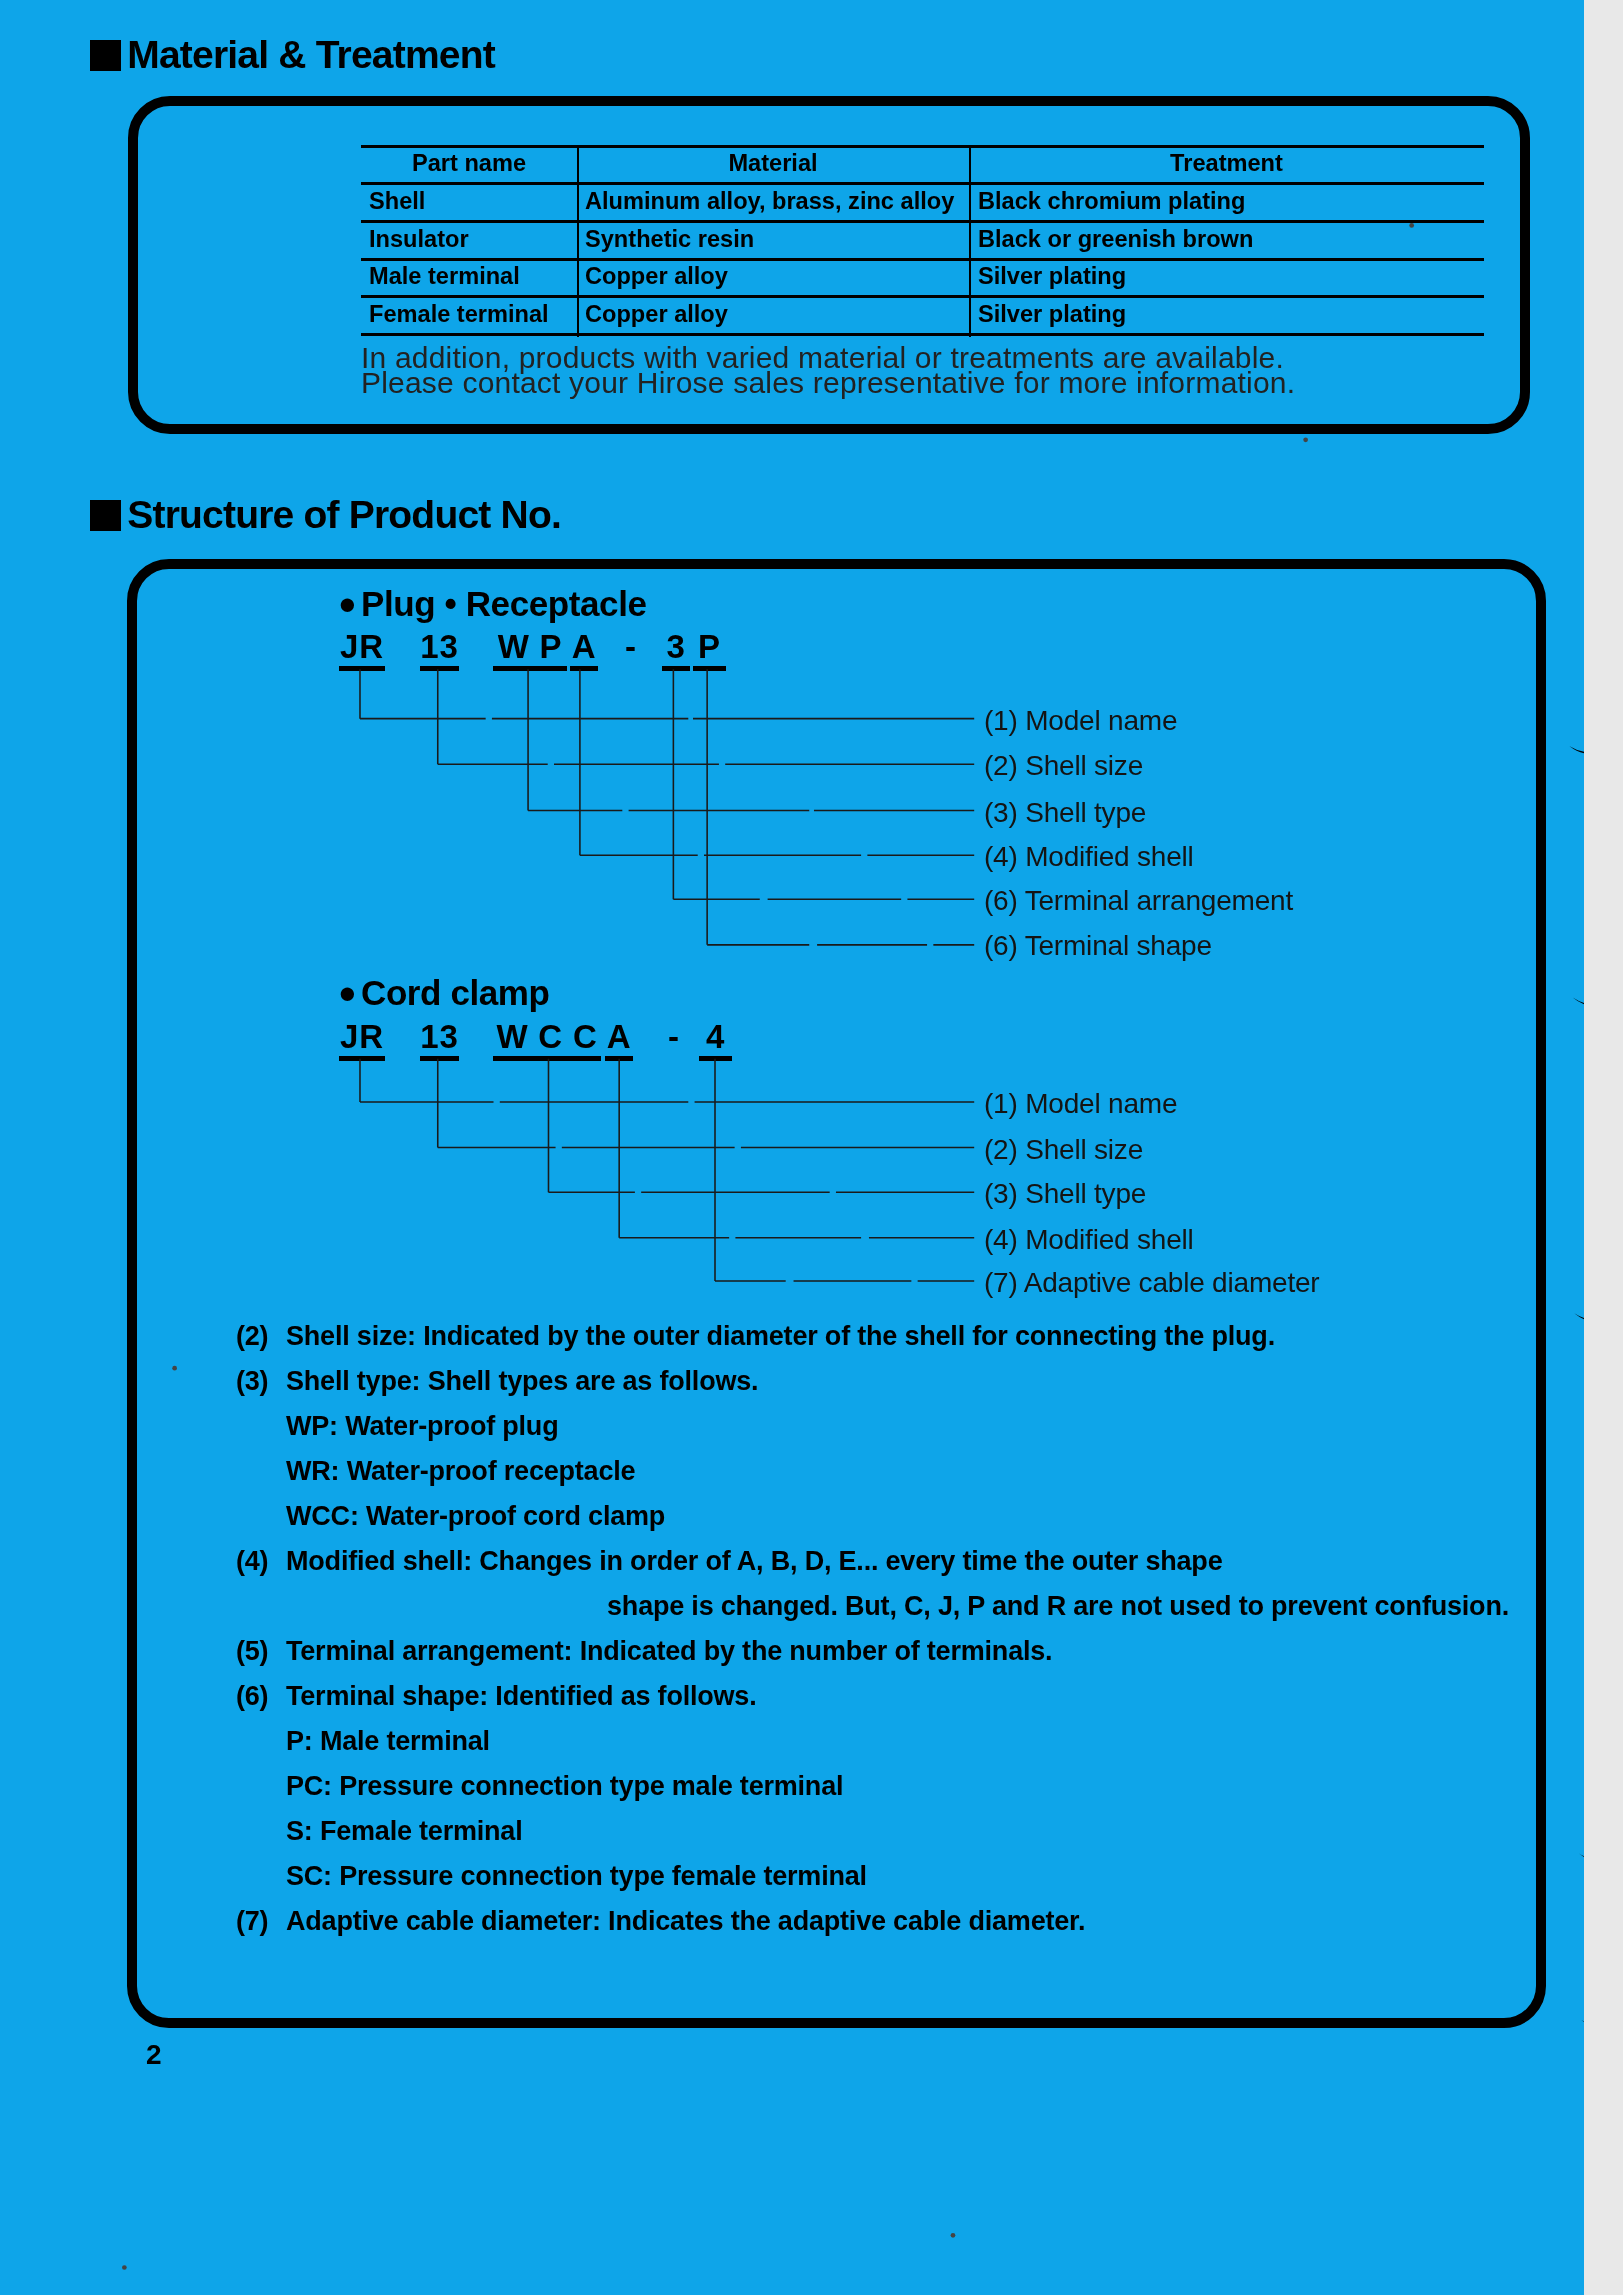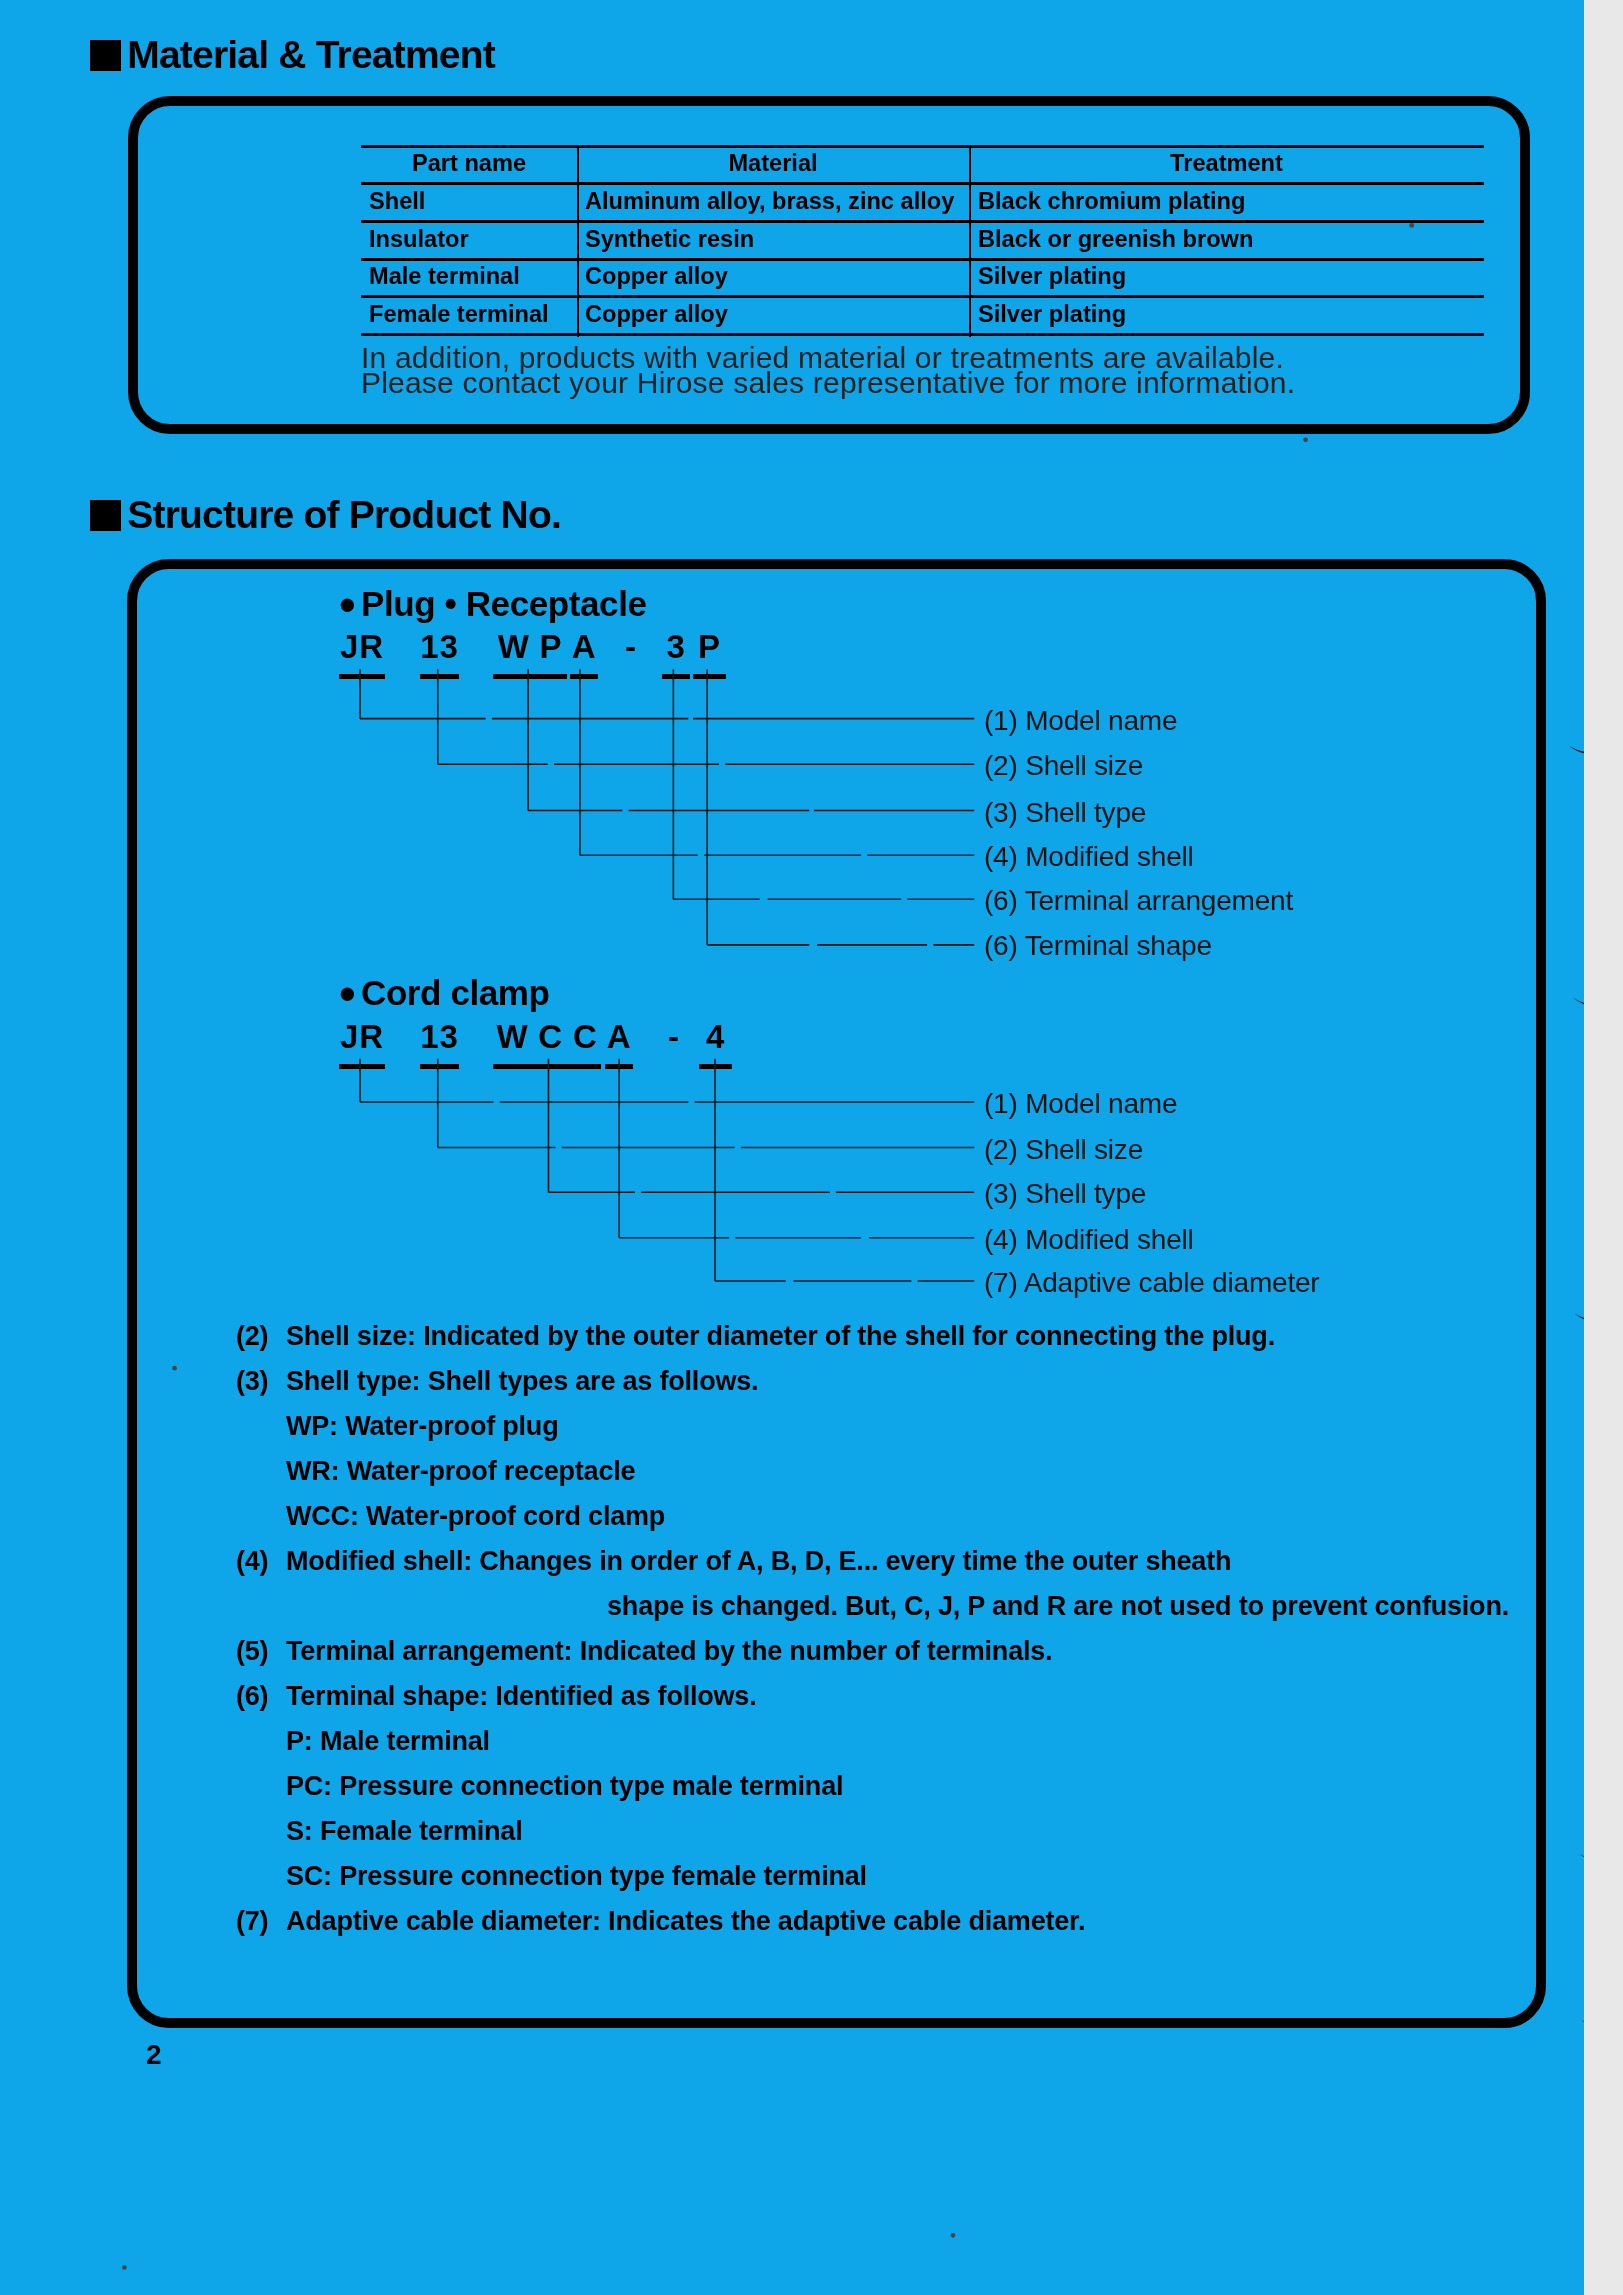--- a/index.html
+++ b/index.html
@@ -21,21 +21,21 @@
   .hrule{position:absolute;height:3.1px;background:#000;}
   .vrule{position:absolute;width:2.4px;background:#000;}
   .th{position:absolute;height:35px;line-height:35px;font-size:23.6px;font-weight:700;text-align:center;white-space:nowrap;}
   .td{position:absolute;height:35px;line-height:35px;font-size:23.6px;font-weight:700;text-align:left;white-space:nowrap;}
   .note{position:absolute;font-size:30px;font-weight:400;color:#222;white-space:nowrap;letter-spacing:0.2px;}
   
   .dtitle{position:absolute;display:flex;align-items:center;font-size:35px;font-weight:700;white-space:nowrap;letter-spacing:-0.4px;}
   .bullet{font-size:31px;margin-right:4.7px;}
   
   .seg{position:absolute;font-size:33px;font-weight:700;text-align:center;
-       border-bottom:5.5px solid #000;padding-bottom:8px;white-space:pre;letter-spacing:0.8px;}
+       border-bottom:5.5px solid #000;padding-bottom:0;white-space:pre;letter-spacing:0.8px;}
   .seg.nou{border-bottom:none;}
   
   .dlabel{position:absolute;font-size:28px;font-weight:400;color:#141414;white-space:nowrap;letter-spacing:-0.2px;}
   
   .nlist{position:absolute;left:236px;top:1314px;width:1273px;}
   .nline{height:45px;line-height:45px;font-size:27px;font-weight:700;white-space:nowrap;letter-spacing:-0.2px;}
   .nline .nnum{display:inline-block;width:50px;}
   .nline.sub{padding-left:50px;}
   .nline.cont{padding-left:52px;text-align:right;}
   .pageno{position:absolute;left:146px;top:2039px;font-size:28px;font-weight:700;}
@@ -173,21 +173,21 @@
       <circle cx="158" cy="2887" r="3" fill="#444"></circle>
     </g>
   </svg>
 
   <div class="nlist">
     <div class="nline"><span class="nnum">(2)</span><span>Shell size: Indicated by the outer diameter of the shell for connecting the plug.</span></div>
     <div class="nline"><span class="nnum">(3)</span><span>Shell type: Shell types are as follows.</span></div>
     <div class="nline sub"><span>WP: Water-proof plug</span></div>
     <div class="nline sub"><span>WR: Water-proof receptacle</span></div>
     <div class="nline sub"><span>WCC: Water-proof cord clamp</span></div>
-    <div class="nline"><span class="nnum">(4)</span><span>Modified shell: Changes in order of A, B, D, E... every time the outer sheath</span></div>
+    <div class="nline"><span class="nnum">(4)</span><span>Modified shell: Changes in order of A, B, D, E... every time the outer shape</span></div>
     <div class="nline cont"><span>shape is changed.  But, C, J, P and R are not used to prevent confusion.</span></div>
     <div class="nline"><span class="nnum">(5)</span><span>Terminal arrangement: Indicated by the number of terminals.</span></div>
     <div class="nline"><span class="nnum">(6)</span><span>Terminal shape: Identified as follows.</span></div>
     <div class="nline sub"><span>P: Male terminal</span></div>
     <div class="nline sub"><span>PC: Pressure connection type male terminal</span></div>
     <div class="nline sub"><span>S: Female terminal</span></div>
     <div class="nline sub"><span>SC: Pressure connection type female terminal</span></div>
     <div class="nline"><span class="nnum">(7)</span><span>Adaptive cable diameter: Indicates the adaptive cable diameter.</span></div>
   </div>
 

